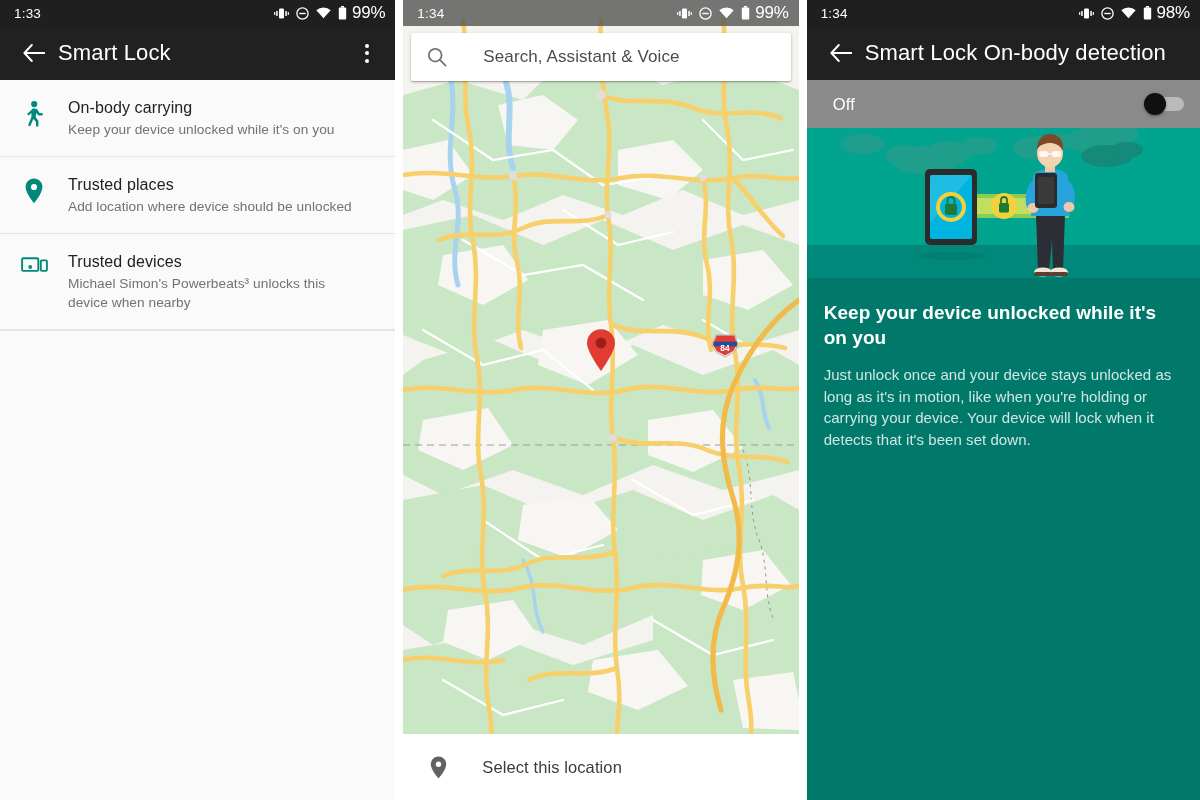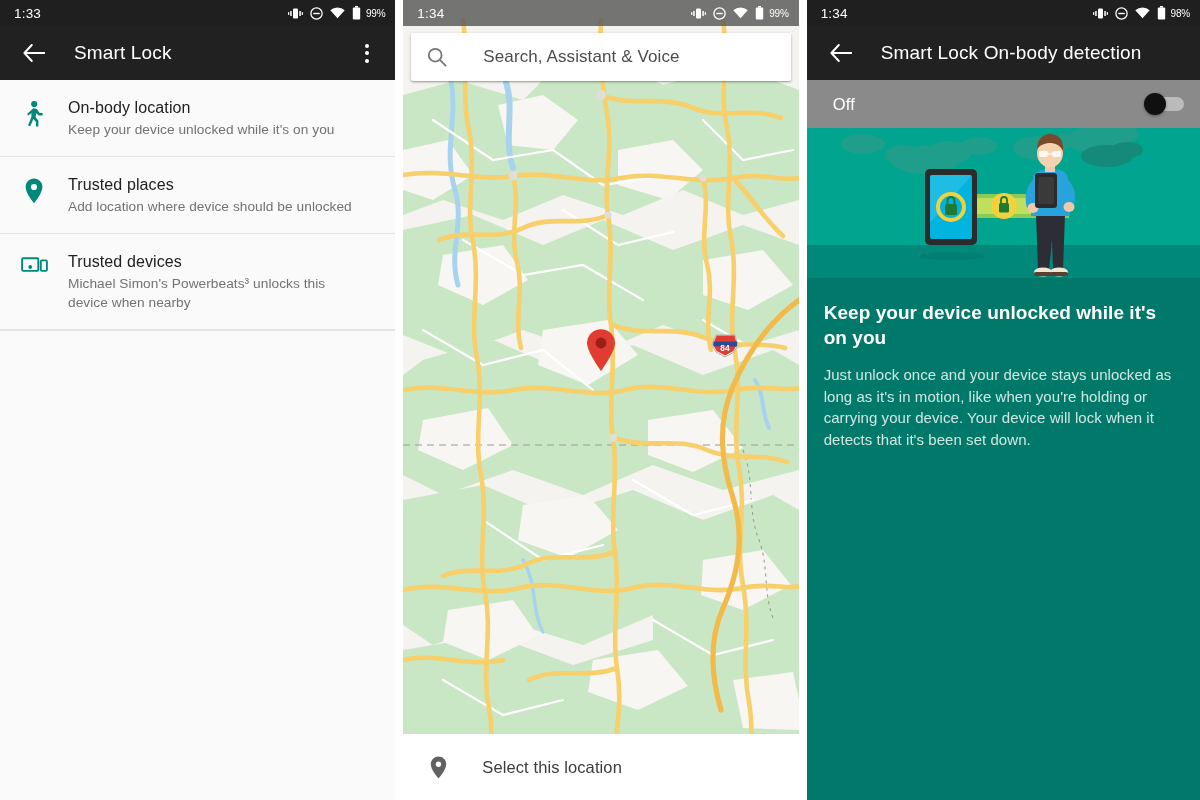--- a/index.html
+++ b/index.html
@@ -33,38 +33,38 @@
     position: relative; z-index: 20;
   }
   .statusbar.dark { background: #1f1f1f; }
   .statusbar.translucent { background: rgba(88,88,88,0.82); }
   .sb-time { font-weight: 400; letter-spacing: .2px; }
   .sb-right {
     margin-left: auto;
     display: flex; align-items: center; gap: 7px;
   }
   .sb-icon { display: block; }
-  .sb-batt-pct { font-size: 10px; letter-spacing: -.2px; margin-left: -2px; }
+  .sb-batt-pct { font-size: 17px; letter-spacing: -.2px; margin-left: -2px; }
 
   
   .appbar {
     height: 54px;
     background: #212121;
     display: flex; align-items: center;
     padding: 0 8px 0 14px;
     color: #ffffff;
   }
   .appbar .back {
     width: 40px; height: 40px;
     display: flex; align-items: center; justify-content: center;
     cursor: pointer;
   }
   .appbar .title {
-    font-size: 19px; font-weight: 500;
-    margin-left: 20px; letter-spacing: .15px;
+    font-size: 22px; font-weight: 500;
+    margin-left: 4px; letter-spacing: .15px;
     white-space: nowrap;
   }
   .appbar .overflow {
     margin-left: auto;
     width: 40px; height: 44px;
     display: flex; flex-direction: column;
     align-items: center; justify-content: center; gap: 3.5px;
     cursor: pointer;
   }
   .dot { width: 4px; height: 4px; border-radius: 50%; background: #fff; }
@@ -234,21 +234,21 @@
     <div class="list">
 
       <div class="list-item">
         <span class="li-icon">
           <svg width="21" height="26" viewBox="0 0 21 26" fill="#00897b">
             <circle cx="10.2" cy="3.1" r="3.1"></circle>
             <path d="M9.2 7.2 L6.1 10.2 L3.0 12.9 L4.5 14.6 L7.4 12.1 L7.4 16.0 L4.0 24.4 L6.2 25.3 L9.4 17.9 L12.0 21.0 L12.0 25.4 L14.4 25.4 L14.4 19.8 L11.6 16.1 L12.3 12.0 L14.6 14.4 L18.6 14.4 L18.6 12.1 L15.6 12.1 L12.9 8.0 Z"></path>
           </svg>
         </span>
         <span class="li-text">
-          <div class="li-title">On-body location</div>
+          <div class="li-title">On-body carrying</div>
           <div class="li-sub">Keep your device unlocked while it's on you</div>
         </span>
       </div>
 
       <div class="list-item">
         <span class="li-icon">
           <svg width="20" height="26" viewBox="0 0 20 26" fill="#00897b">
             <path d="M10 0.6 C5.3 0.6 1.6 4.3 1.6 9 C1.6 15.3 10 25.2 10 25.2 C10 25.2 18.4 15.3 18.4 9 C18.4 4.3 14.7 0.6 10 0.6 Z"></path>
             <circle cx="10" cy="9" r="3.1" fill="#fafafa"></circle>
           </svg>

